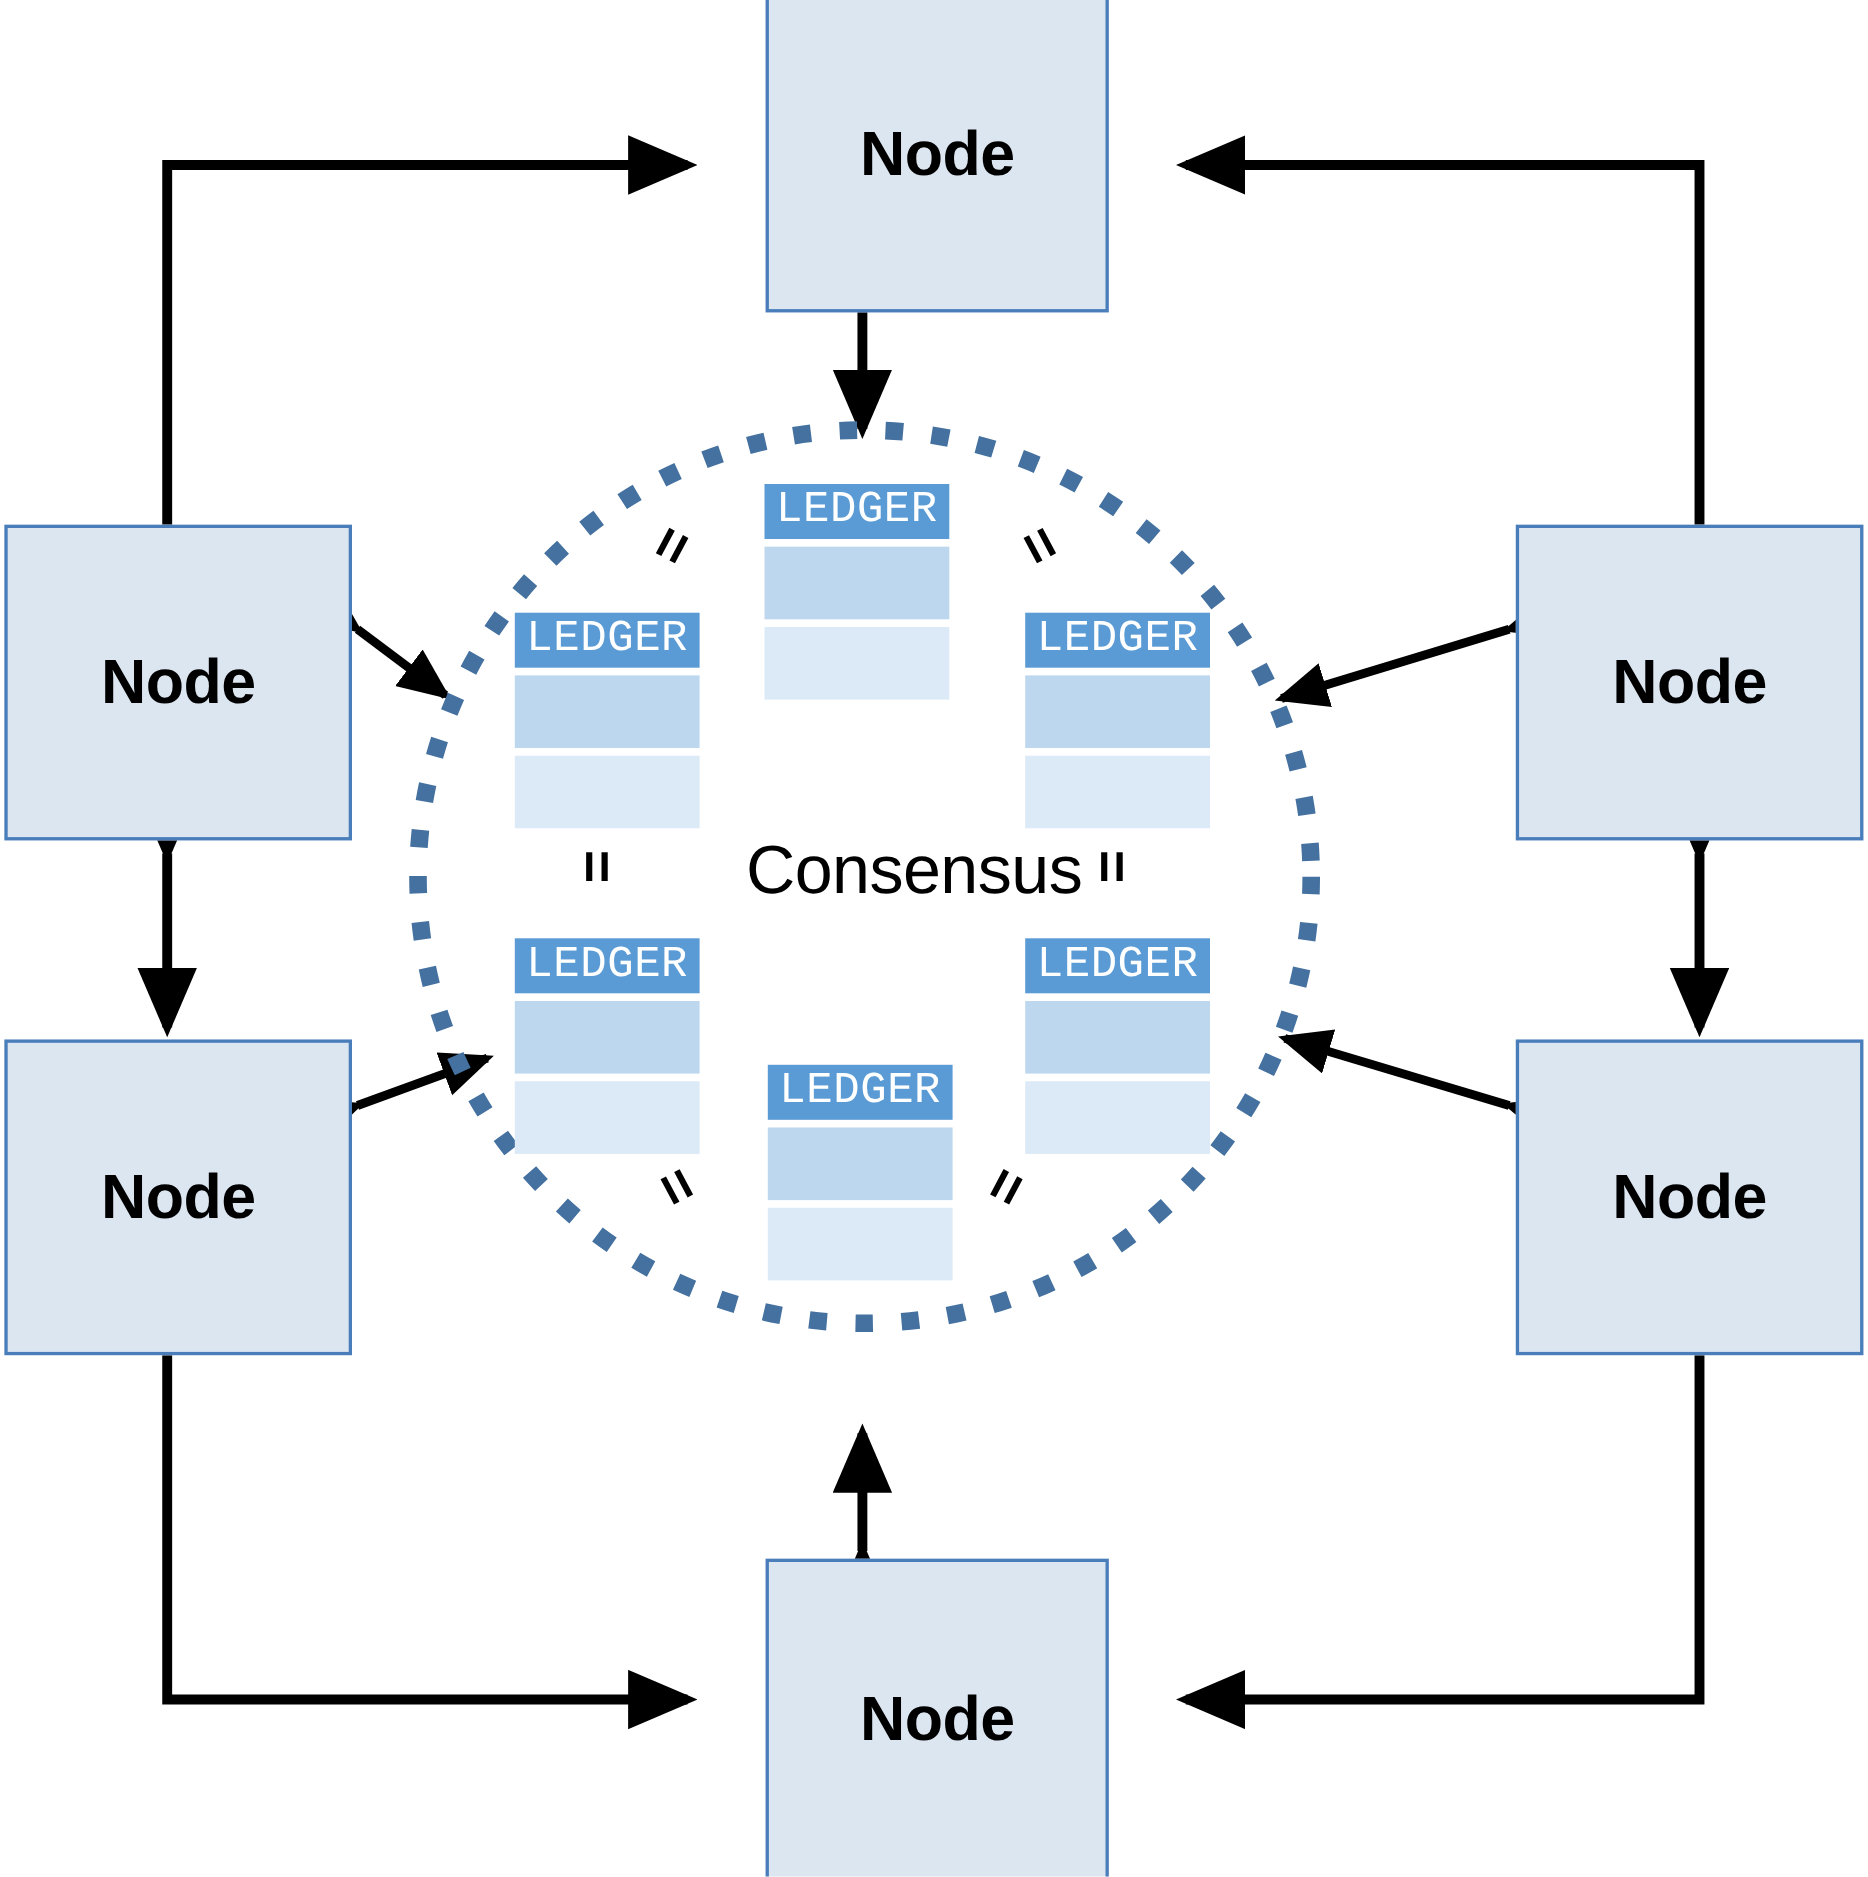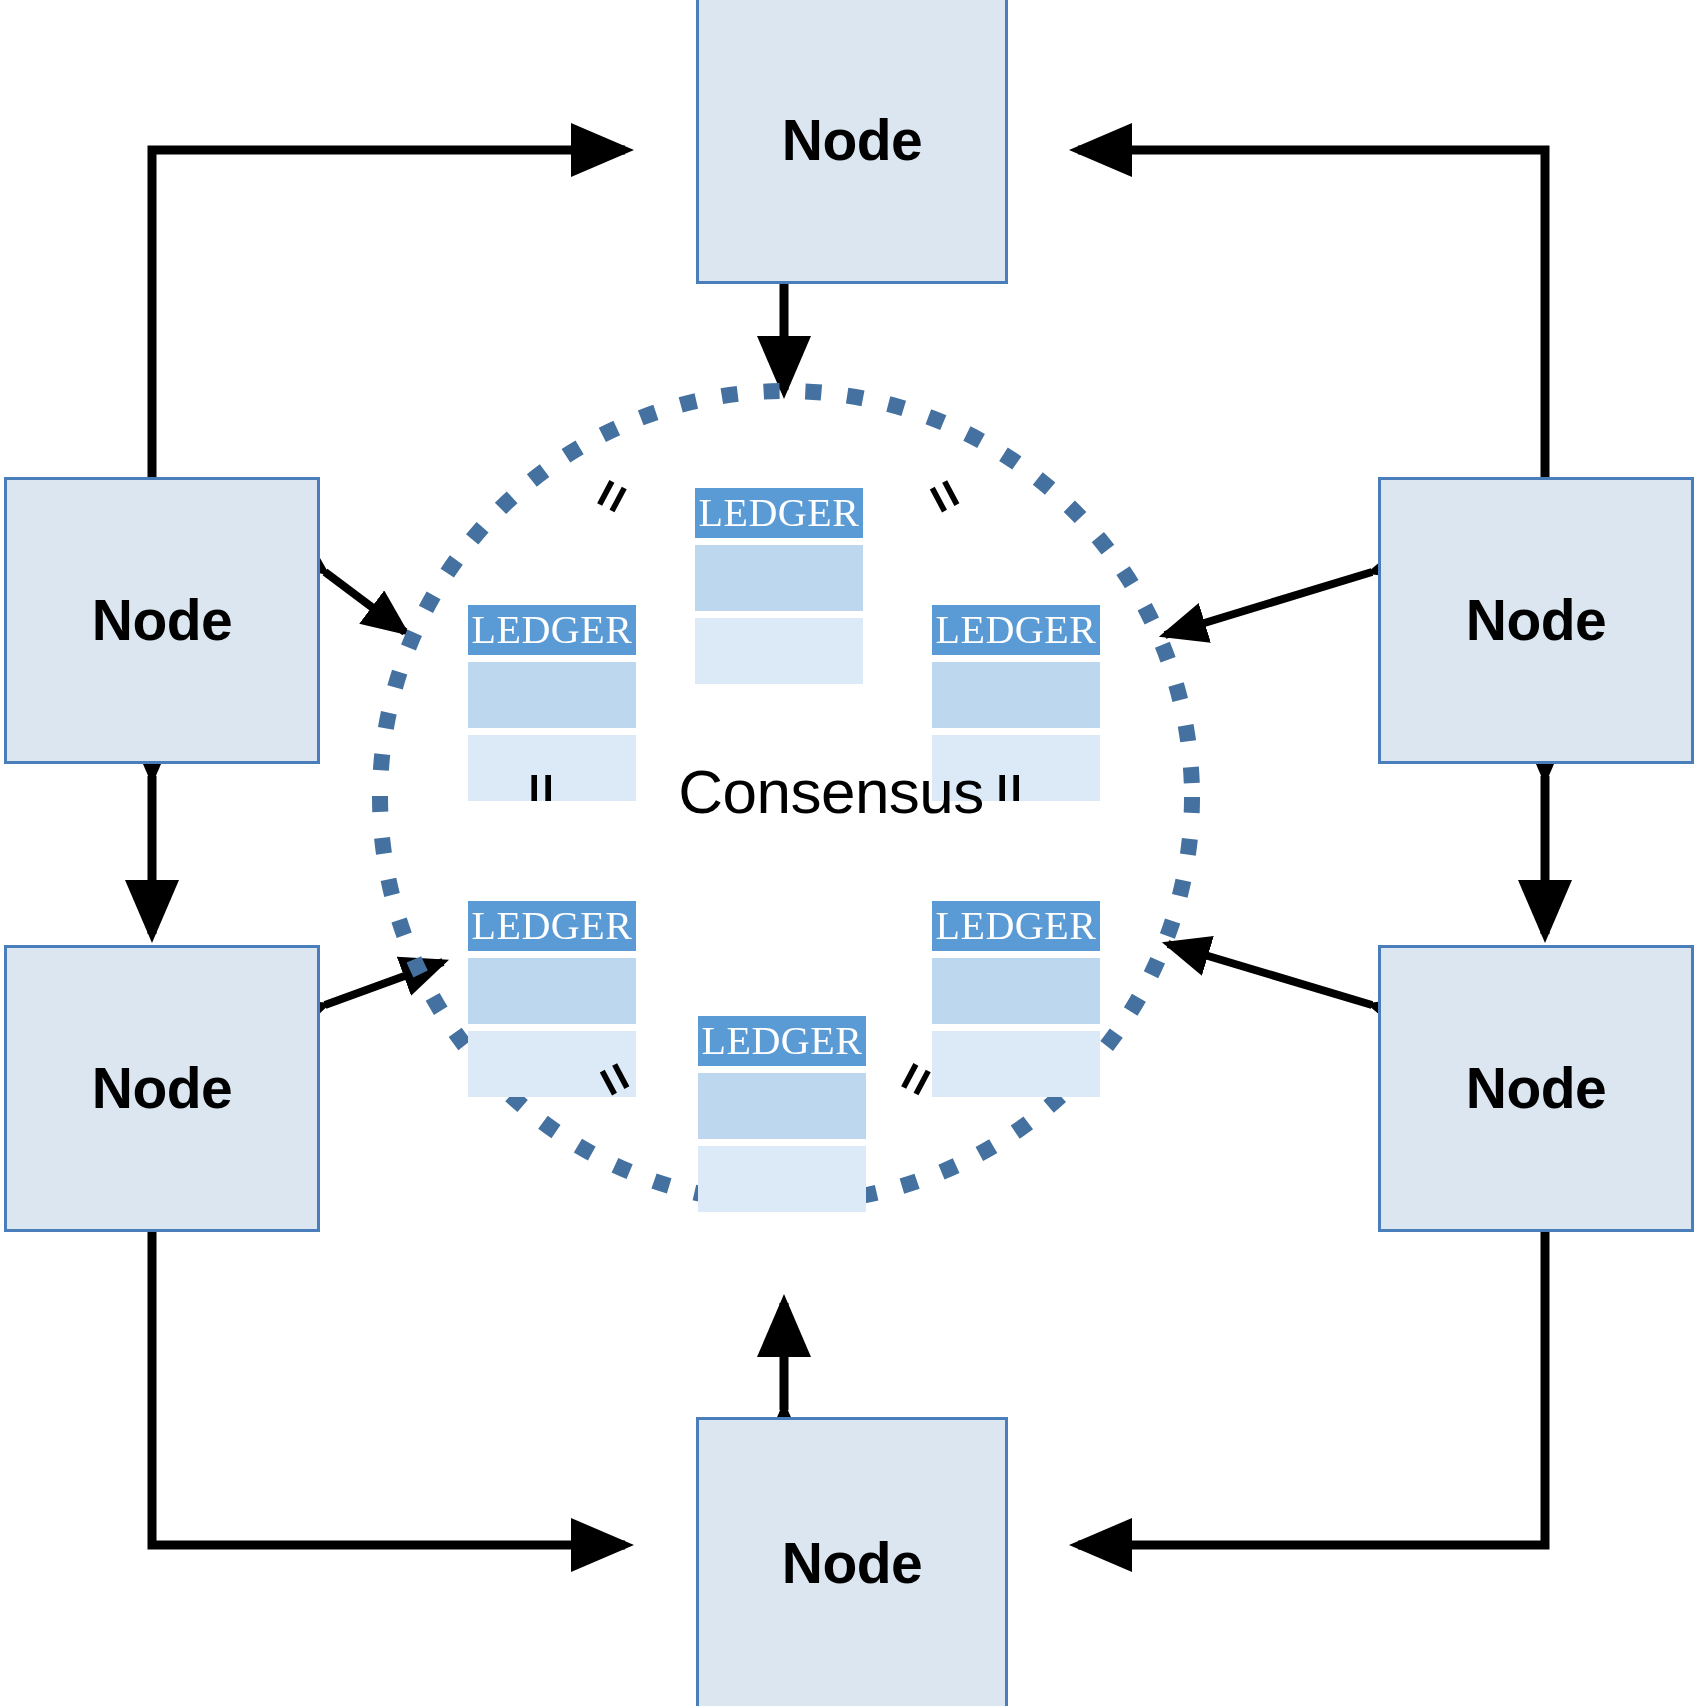--- a/index.html
+++ b/index.html
@@ -32,30 +32,29 @@
   .node.n-bottom{left:696px; top:1417px; width:312px; height:293px;}
 
   
   #circle-svg{position:absolute;left:0;top:0;width:1698px;height:1706px;pointer-events:none;}
 
   
   .ledger{position:absolute;}
   .ledger .lg-head{
     background:#5b9bd5;
     color:#ffffff;
-    font-family:Liberation Serif, serif;
+    font-family:Liberation Mono, monospace;
     font-size:40px;
     line-height:50px;
     height:50px;
     text-align:center;
     letter-spacing:0.5px;
     white-space:nowrap;
     box-sizing:border-box;
     user-select:none;
-    margin-top:48px;
   }
   .ledger .lg-row{margin-top:7px;height:66px;}
   .ledger .lg-row.r1{background:#bdd7ee;}
   .ledger .lg-row.r2{background:#dce9f7;}
 
   .ledger.lg-top    {left:695px; top:440px; width:168px;}
   .ledger.lg-left-u {left:468px; top:557px; width:168px;}
   .ledger.lg-right-u{left:932px; top:557px; width:168px;}
   .ledger.lg-left-l {left:468px; top:853px; width:168px;}
   .ledger.lg-right-l{left:932px; top:853px; width:168px;}

